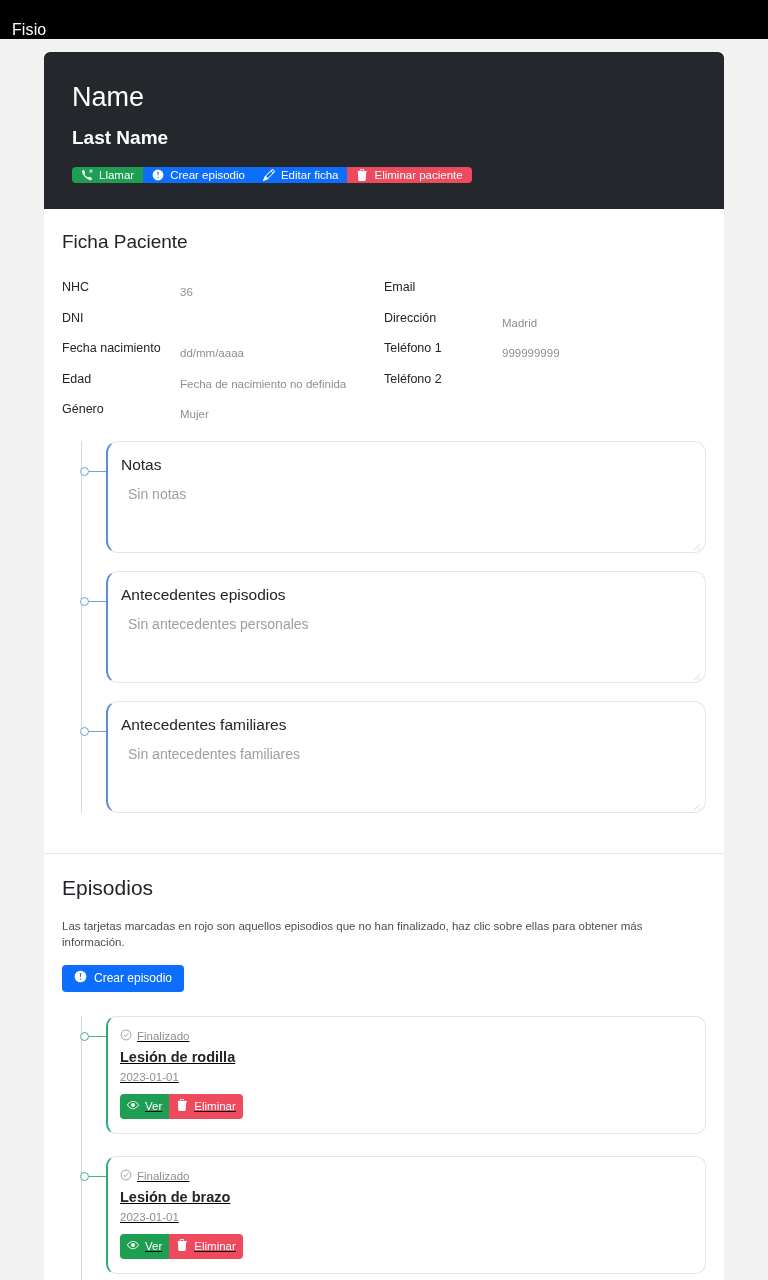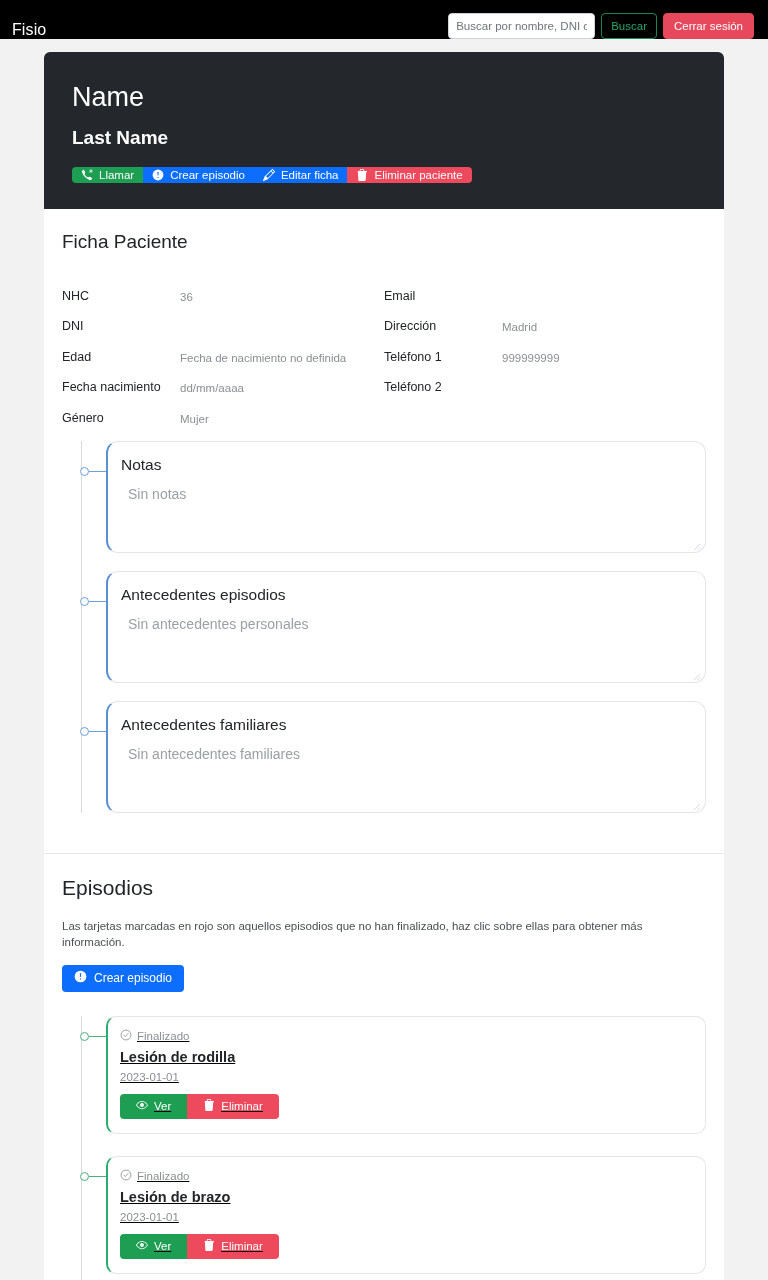--- a/index.html
+++ b/index.html
@@ -124,21 +124,21 @@
   .ficha-grid {
     display: grid;
     grid-template-columns: 1fr 1fr;
     column-gap: 0px;
     padding-left: 0px;
   }
   .fcol { display: flex; flex-direction: column; }
   .frow {
     height: 30.5px;
     display: flex;
-    align-items: flex-end;
+    align-items: center;
   }
   .flabel {
     width: 118px;
     flex: 0 0 118px;
     font-size: 12.5px;
     color: #212529;
     line-height: 1.1;
   }
   .fvalue {
     font-size: 11.5px;
@@ -307,40 +307,35 @@
     font-size: 11.5px;
     color: #8a8f94;
     margin: 0 0 11px 0;
   }
   .ep-actions { display: flex; }
   .ebtn {
     display: inline-flex;
     align-items: center;
     gap: 6px;
     height: 25px;
-    padding: 0 16px;
+    padding: 0 7px;
     border: none;
     font-size: 11.5px;
     color: #fff;
     cursor: pointer;
     font-family: "Liberation Sans", sans-serif;
   }
   .ebtn-green { background: #1e9e52; border-radius: 4px 0 0 4px; }
   .ebtn-red { background: #ee4a5e; border-radius: 0 4px 4px 0; }
 </style>
 </head>
 <body>
 
 <div class="navbar">
   <span class="brand">Fisio</span>
-  <div class="nav-right">
-    <input class="search-input" type="text" placeholder="Buscar por nombre, DNI c" style="">
-    <button class="btn-search">Buscar</button>
-    <button class="btn-logout">Cerrar sesión</button>
-  </div>
 </div>
 
 <div class="page">
   <div class="shell">
 
     <div class="hero">
       <div class="hero-name">Name</div>
       <div class="hero-lastname">Last Name</div>
       <div class="hero-actions">
 
@@ -393,26 +388,26 @@
         <div class="fcol">
           <div class="frow">
             <span class="flabel">NHC</span>
             <span class="fvalue">36</span>
           </div>
           <div class="frow">
             <span class="flabel">DNI</span>
             <span class="fvalue"></span>
           </div>
           <div class="frow">
+            <span class="flabel">Fecha nacimiento</span>
+            <span class="fvalue">dd/mm/aaaa</span>
+          </div>
+          <div class="frow">
             <span class="flabel">Edad</span>
             <span class="fvalue">Fecha de nacimiento no definida</span>
-          </div>
-          <div class="frow">
-            <span class="flabel">Fecha nacimiento</span>
-            <span class="fvalue">dd/mm/aaaa</span>
           </div>
           <div class="frow">
             <span class="flabel">Género</span>
             <span class="fvalue">Mujer</span>
           </div>
         </div>
 
         <div class="fcol">
           <div class="frow">
             <span class="flabel">Email</span>

